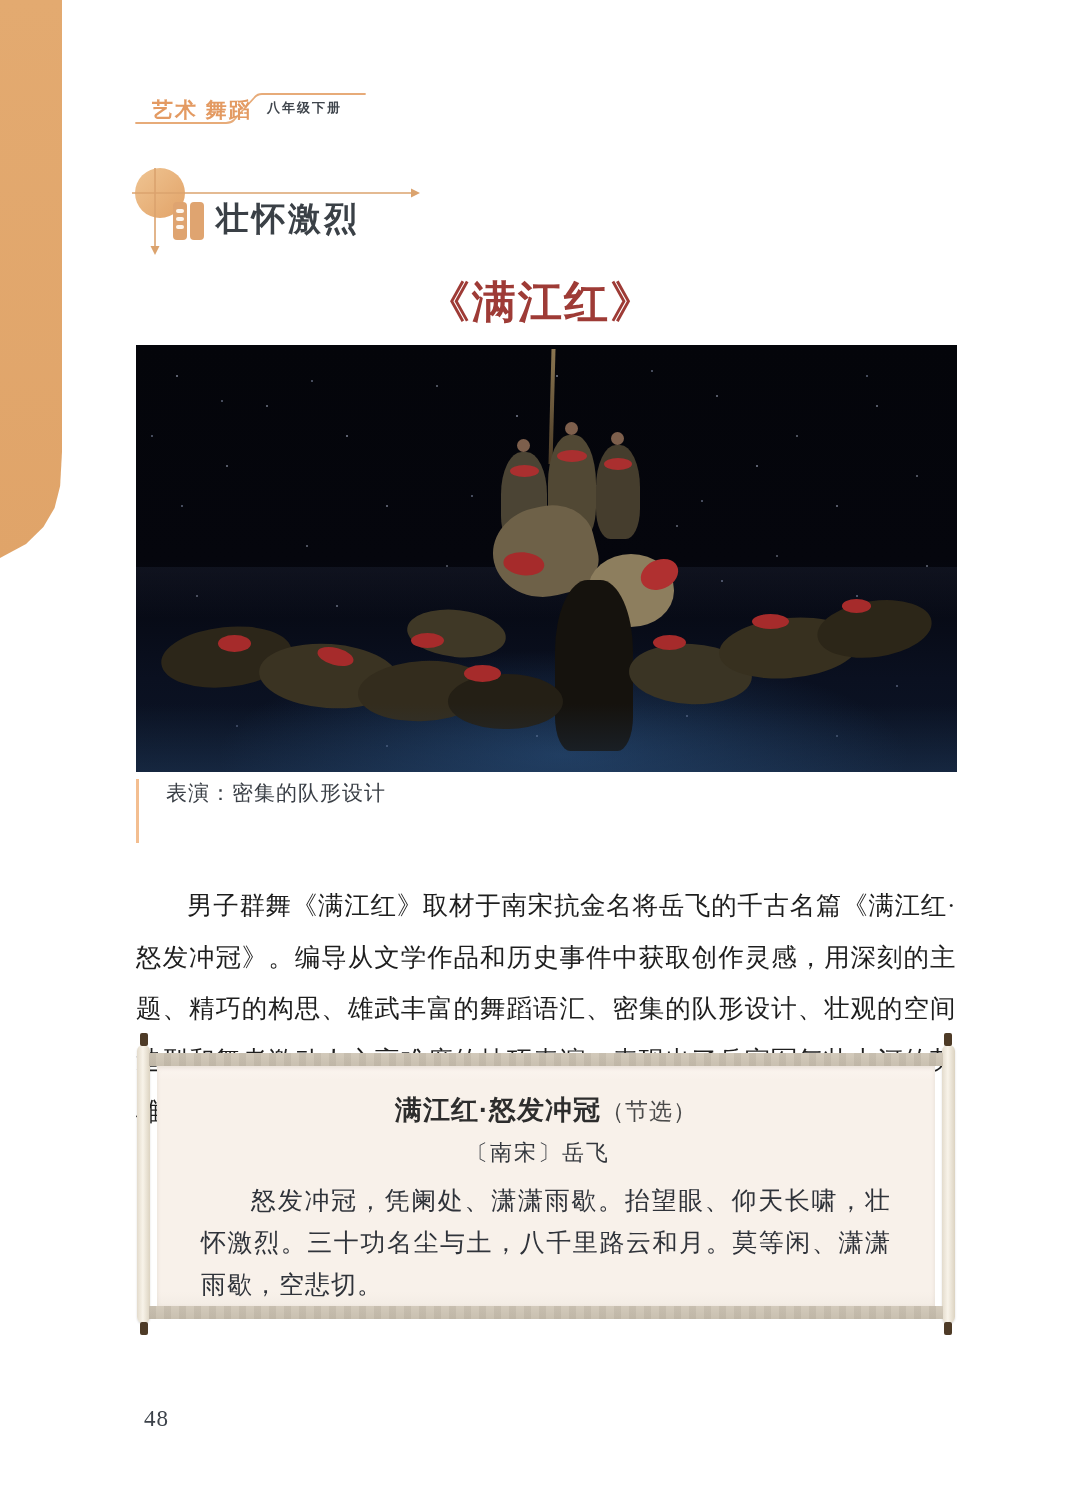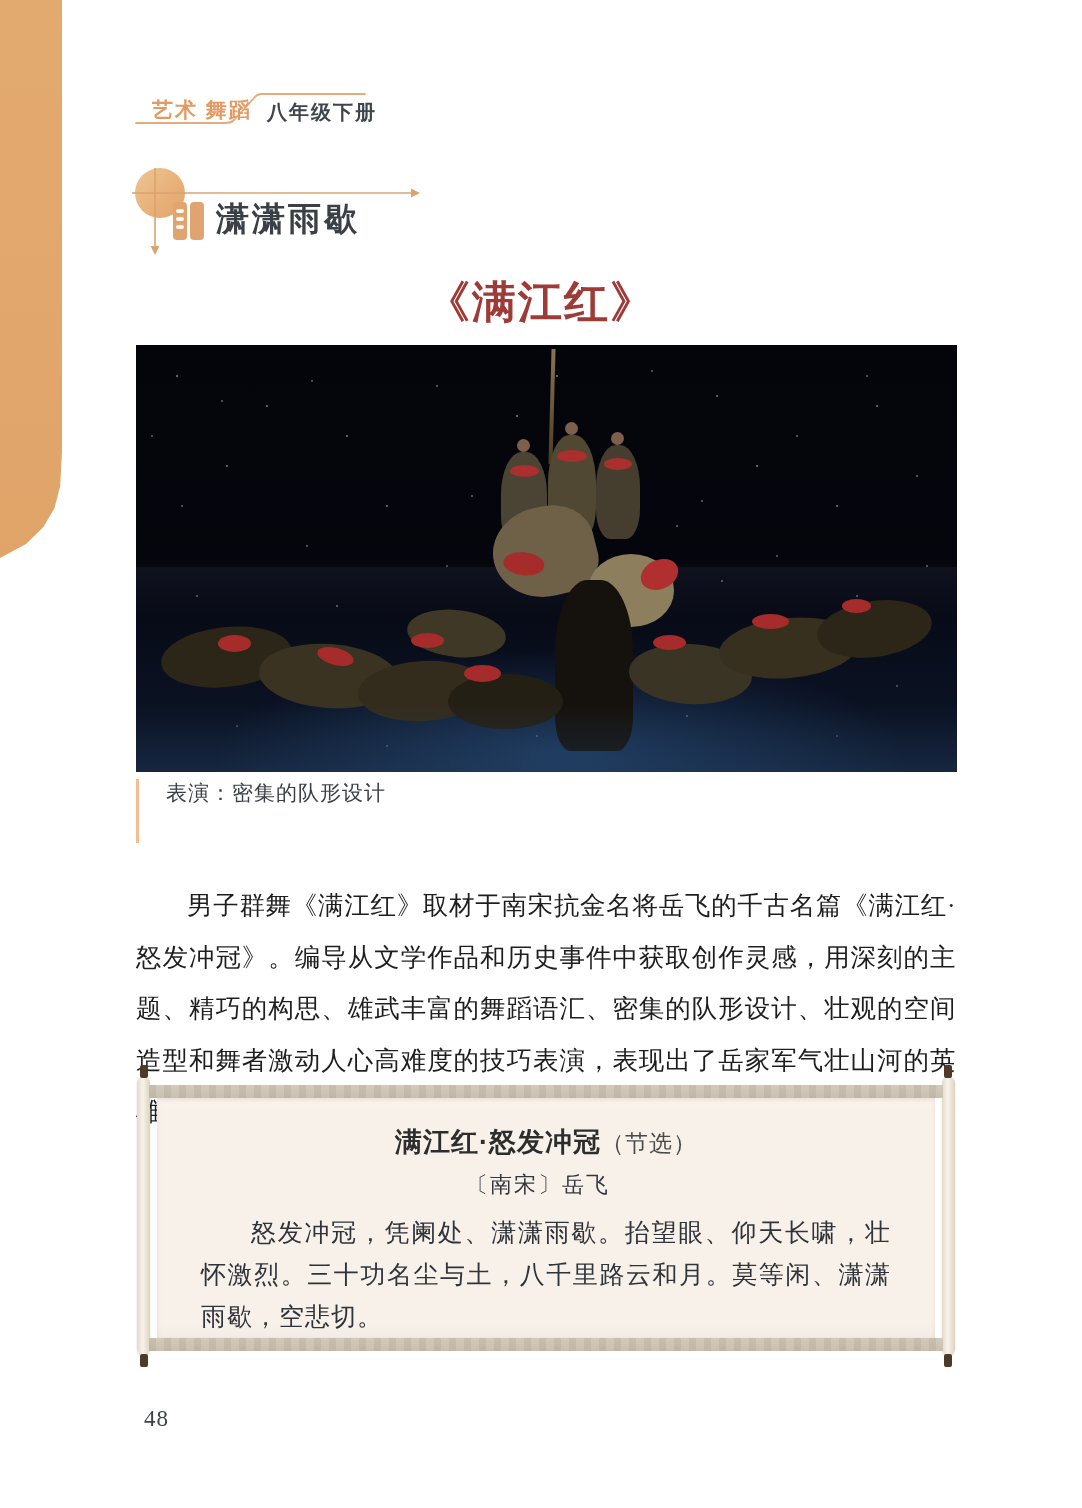--- a/index.html
+++ b/index.html
@@ -17,21 +17,21 @@
   
   .hdr-swoosh{position:absolute;left:130px;top:85px;}
   .hdr-subject{
     position:absolute;left:152px;top:96px;
     font-family:"Liberation Sans","DejaVu Sans",sans-serif;
     font-size:21px;font-weight:bold;color:#e39a62;letter-spacing:2px;
   }
   .hdr-grade{
     position:absolute;left:267px;top:99px;
     font-family:"Liberation Sans","DejaVu Sans",sans-serif;
-    font-size:20px;font-weight:bold;color:#3f454c;letter-spacing:2px;
+    font-size:13px;font-weight:bold;color:#3f454c;letter-spacing:2px;
   }
   
   .sec-deco{position:absolute;left:128px;top:160px;}
   .book-icon{position:absolute;left:173px;top:202px;width:31px;height:38px;}
   .book-icon .bar{position:absolute;top:0;width:14px;height:38px;border-radius:4px;background:#dfa470;}
   .book-icon .bar.l{left:0;}
   .book-icon .bar.r{left:17px;}
   .book-icon .mark{position:absolute;left:3px;width:8px;height:4px;border-radius:2px;background:#fdf6ee;}
   .m1{top:7px}.m2{top:15px}.m3{top:23px}
   .sec-title{
@@ -110,21 +110,21 @@
   .caption{position:absolute;left:136px;top:776px;}
   .caption-bar{position:absolute;left:0;top:3px;width:3px;height:64px;background:#f3be90;}
   .caption p{margin:0 0 0 30px;font-size:21px;line-height:34px;color:#3a3f46;letter-spacing:1px;}
   
   .body-text{
     position:absolute;left:136px;top:880px;width:820px;margin:0;
     font-size:25.5px;line-height:51.5px;color:#1e1e1e;
     text-align:justify;text-indent:2em;letter-spacing:.5px;
   }
   
-  .scroll{position:absolute;left:136px;top:1065px;width:820px;height:302px;}
+  .scroll{position:absolute;left:136px;top:1033px;width:820px;height:302px;}
   .rod{position:absolute;top:12px;width:13px;height:278px;border-radius:6px;
     background:linear-gradient(90deg,#e3dbcc,#f8f3e9 45%,#dcd3c1);
     box-shadow:0 1px 2px rgba(0,0,0,.15);}
   .rod.left{left:1px;}
   .rod.right{right:1px;}
   .tip{position:absolute;width:8px;height:13px;background:#4e3b27;border-radius:2px;}
   .tip.tl{left:4px;top:0;}   .tip.bl{left:4px;bottom:0;}
   .tip.tr{right:4px;top:0;}  .tip.br{right:4px;bottom:0;}
   .bar-h{position:absolute;left:13px;right:13px;height:13px;
     background:
@@ -176,21 +176,21 @@
       <polygon points="22.5,86 27,95 31.5,86" fill="#dba36e"></polygon>
     </svg>
     <div class="book-icon">
       <div class="bar l">
           <div class="mark m1"></div>
           <div class="mark m2"></div>
           <div class="mark m3"></div>
         </div>
       <div class="bar r"></div>
     </div>
-    <h2 class="sec-title">潇潇雨歇</h2>
+    <h2 class="sec-title">壮怀激烈</h2>
   </section>
 
   <h1 class="lesson-title">《满江红》</h1>
 
   <figure class="photo">
     <div class="haze"></div>
     <div class="snow a"></div>
     <div class="snow b"></div>
     <div class="pole"></div>
     <div class="dancer t1">

